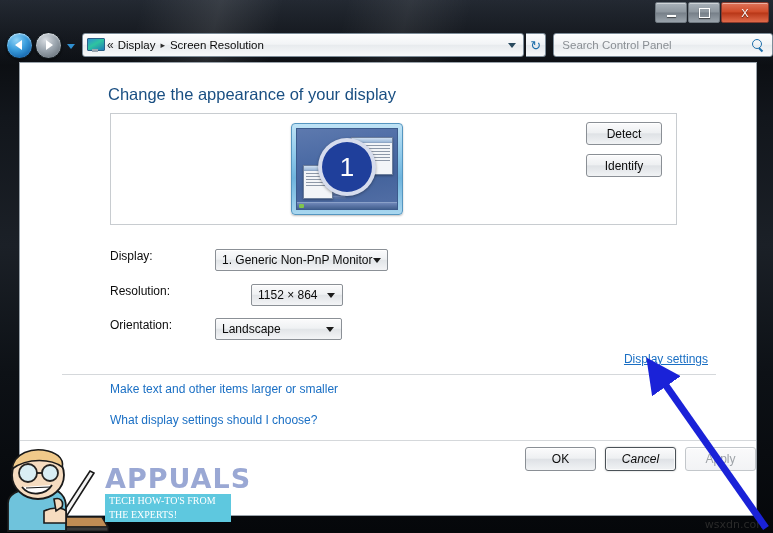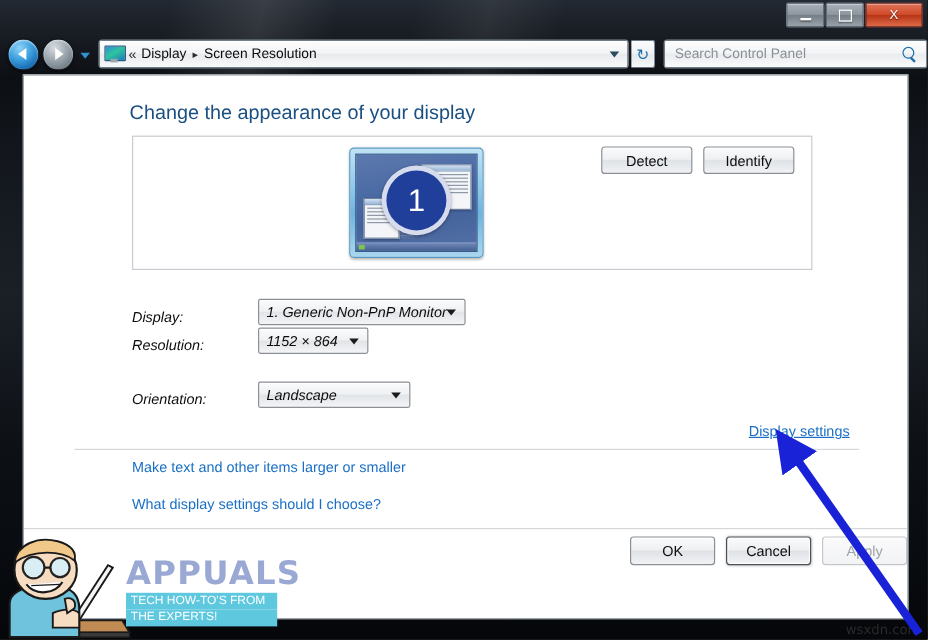--- a/index.html
+++ b/index.html
@@ -364,20 +364,21 @@
     font-size: 26px;
     font-family: "Liberation Sans", sans-serif;
     box-shadow: 0 1px 3px rgba(0,0,0,0.35);
   }
 
   .side-buttons {
     position: absolute;
     right: 14px;
     top: 8px;
     display: flex;
+    flex-direction: column;
     gap: 9px;
   }
 
   .win-btn {
     width: 76px;
     height: 23px;
     border: 1px solid #8a8f95;
     border-radius: 3px;
     background: linear-gradient(180deg, #fbfbfc 0%, #eef0f2 46%, #dfe2e6 52%, #f1f3f5 100%);
     font-family: "Liberation Sans", sans-serif;
@@ -385,34 +386,34 @@
     color: #0c0c0c;
     display: flex;
     align-items: center;
     justify-content: center;
     box-shadow: inset 0 1px 0 rgba(255,255,255,0.9);
     box-sizing: border-box;
   }
   .win-btn.focused {
     border-color: #4a5157;
     box-shadow: inset 0 0 0 1px rgba(255,255,255,0.75), 0 0 2px rgba(0,0,0,0.25);
+    font-style: italic;
   }
   .win-btn.disabled {
     color: #9ea3a8;
     border-color: #c3c7cb;
     background: linear-gradient(180deg, #fafafb 0%, #f2f3f5 100%);
   }
 
   
   .form-row {
     position: absolute;
     left: 90px;
     display: flex;
-    align-items: flex-end;
-    font-style: italic;
+    align-items: flex-start;
   }
   .form-label {
     width: 105px;
     font-size: 12px;
     color: #0c0c0c;
   }
   .combo {
     height: 22px;
     border: 1px solid #8b9096;
     border-radius: 2px;
@@ -493,21 +494,21 @@
     font-family: "DejaVu Sans", sans-serif;
     font-size: 27px;
     font-weight: bold;
     color: #9aa8d4;
     letter-spacing: 1px;
     line-height: 1;
   }
   .wm-tag {
     background: #5ec8df;
     color: #ffffff;
-    font-family: Liberation Sans, sans-serif;
+    font-family: Liberation Serif, serif;
     font-size: 10px;
     line-height: 12px;
     padding: 1px 4px;
     margin-top: 2px;
     width: 118px;
   }
   .wm-corner {
     position: absolute;
     right: 6px;
     bottom: 2px;
@@ -623,21 +624,21 @@
       </div>
 
       <div class="form-row" style="top:186px;">
         <span class="form-label">Display:</span>
         <span class="combo" style="width:173px;">
           <span class="combo-text">1. Generic Non-PnP Monitor</span>
           <span class="combo-caret"></span>
         </span>
       </div>
 
-      <div class="form-row" style="top:210px;">
+      <div class="form-row" style="top:221px;gap:36px;">
         <span class="form-label">Resolution:</span>
         <span class="combo" style="width:92px;">
           <span class="combo-text">1152 × 864</span>
           <span class="combo-caret"></span>
         </span>
       </div>
 
       <div class="form-row" style="top:255px;">
         <span class="form-label">Orientation:</span>
         <span class="combo" style="width:127px;">

